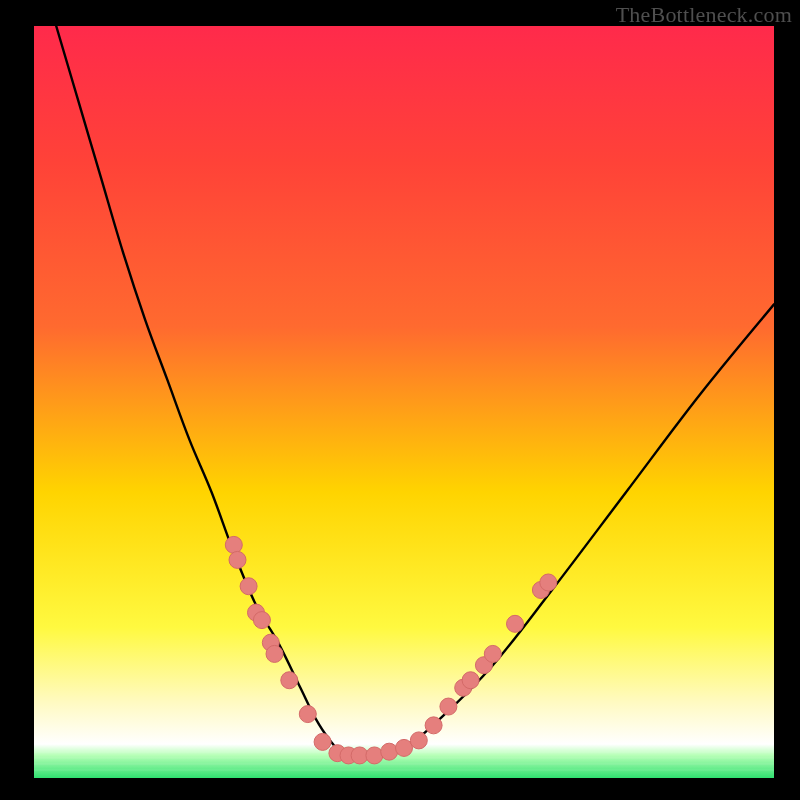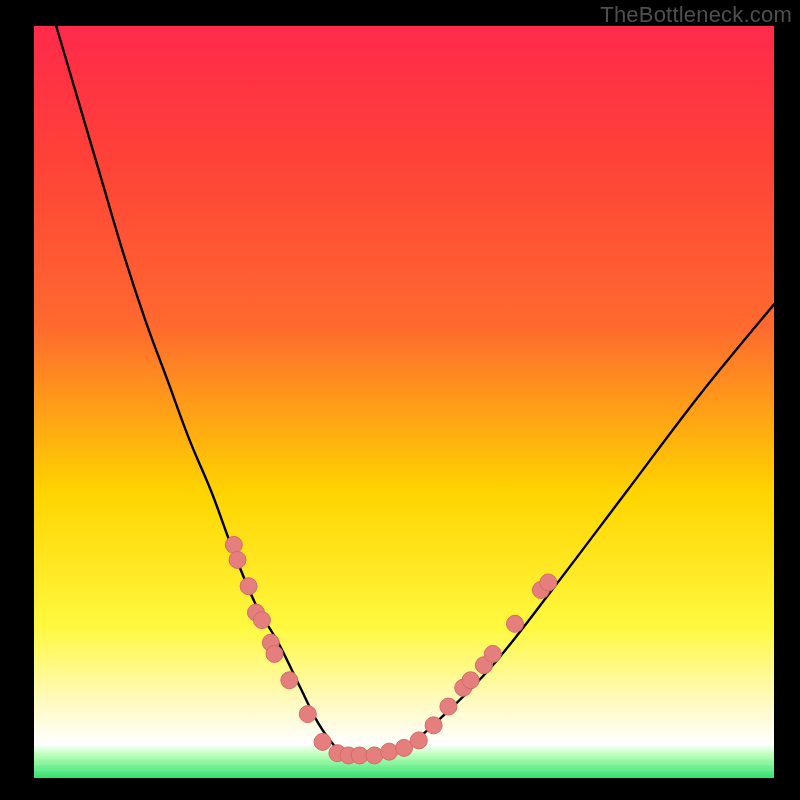--- a/index.html
+++ b/index.html
@@ -19,20 +19,21 @@
   }
   .watermark {
     position: absolute;
     top: 2px;
     right: 8px;
     color: #4f4f4f;
     font-size: 22px;
     font-weight: 500;
     letter-spacing: 0.2px;
     z-index: 10;
+    font-family: Liberation Serif, serif;
   }
   .plot-wrap {
     position: absolute;
     left: 34px;
     top: 26px;
     width: 740px;
     height: 752px;
     background: #000;
   }
   svg {

